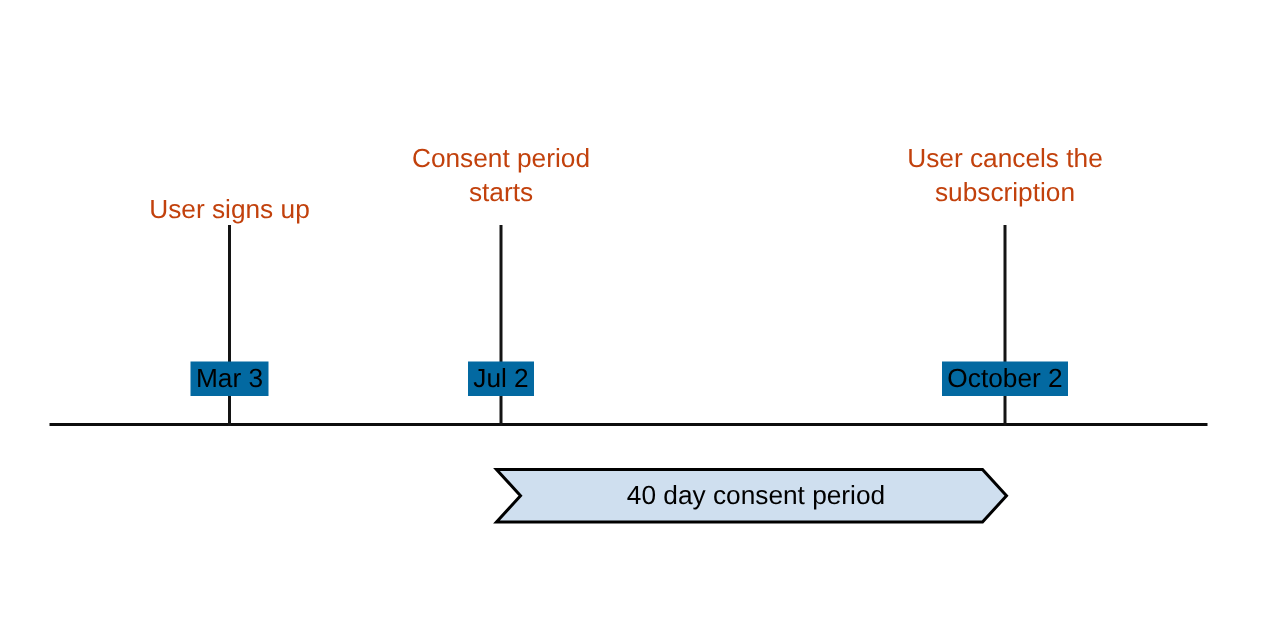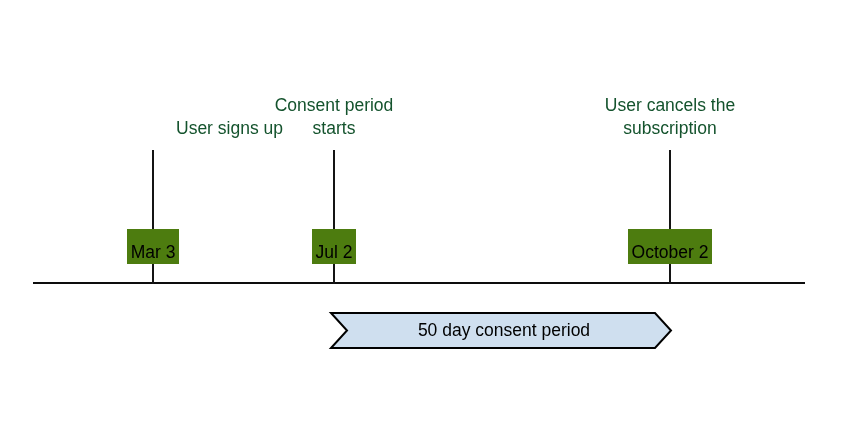--- a/index.html
+++ b/index.html
@@ -43,39 +43,39 @@
     height: 134px;
     border-left: 2px solid #141414;
   }
   .caption {
     position: absolute;
     left: -130px;
     width: 260px;
     text-align: center;
     font-size: 17.5px;
     line-height: 23px;
-    color: #14532d;
+    color: #c2410c;
     white-space: pre-line;
   }
-  .caption.one-line { top: 117px; text-align: right; }
+  .caption.one-line { top: 128px; }
   .caption.two-line { top: 94px; }
 
   .date-chip {
     position: absolute;
     left: -70px;
     top: 241px;
     width: 140px;
     text-align: center;
     font-size: 17.5px;
     line-height: 23px;
     color: #000000;
   }
   .date-chip span {
-    background: #4d7c0f;
-    padding: 13px 4px 2px 4px;
+    background: #0369a1;
+    padding: 1px 4px 2px 4px;
   }
 
   
   .banner {
     position: absolute;
     left: 330px;
     top: 312px;
     width: 342px;
     height: 37px;
   }
@@ -131,16 +131,16 @@
     <div class="tick-line"></div>
     <div class="date-chip">
       <span>October 2</span>
     </div>
   </div>
 
   <div class="banner">
     <svg viewBox="0 0 342 37" preserveAspectRatio="none">
       <polygon points="1,1 325,1 341,18.5 325,36 1,36 17,18.5" fill="#cfdfef" stroke="#000000" stroke-width="2" stroke-linejoin="miter"></polygon>
     </svg>
-    <div class="banner-label">50 day consent period</div>
+    <div class="banner-label">40 day consent period</div>
   </div>
 
 </div>
 
 </body></html>

